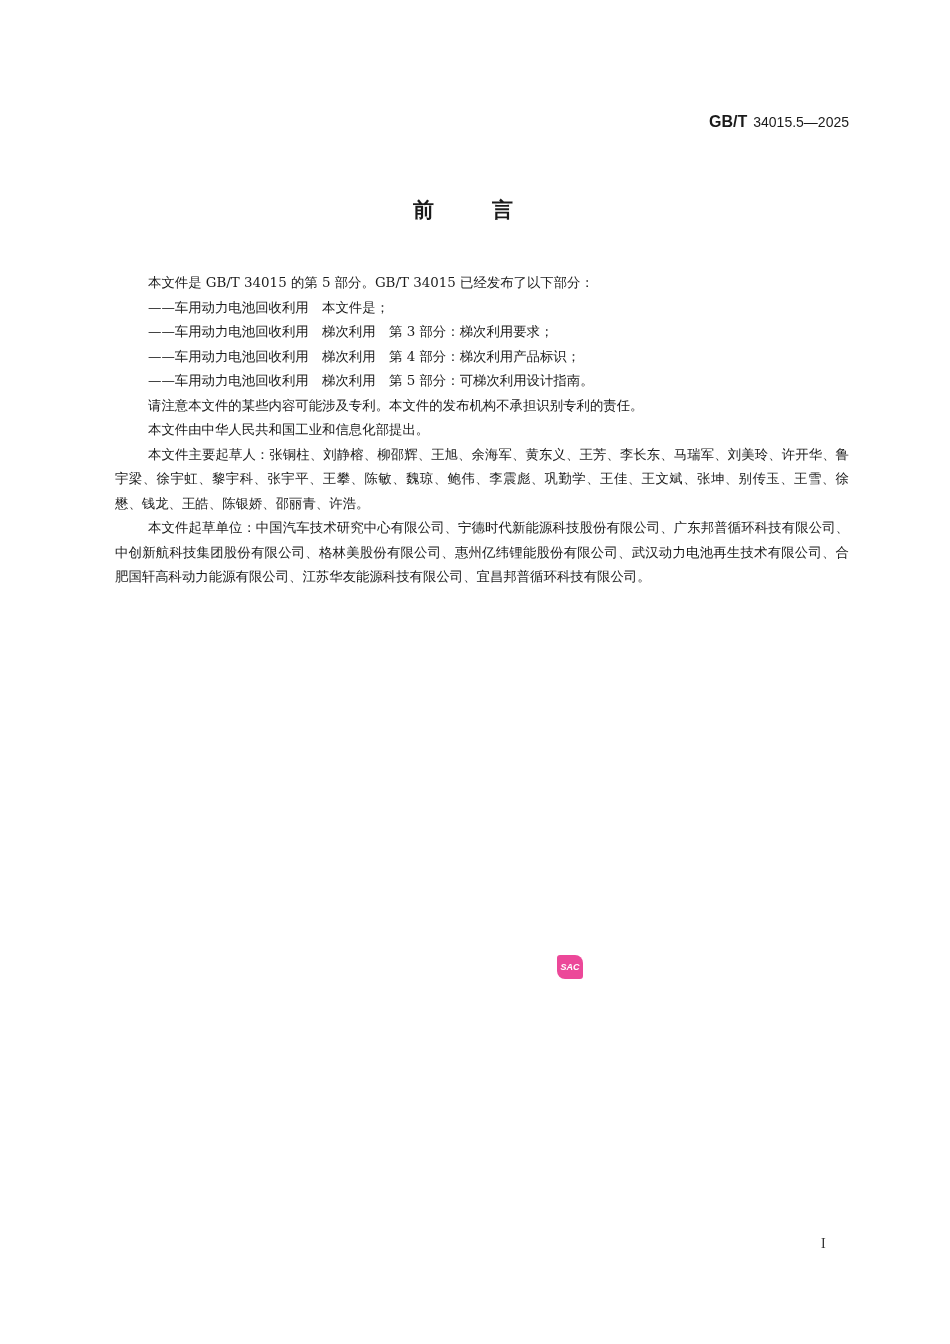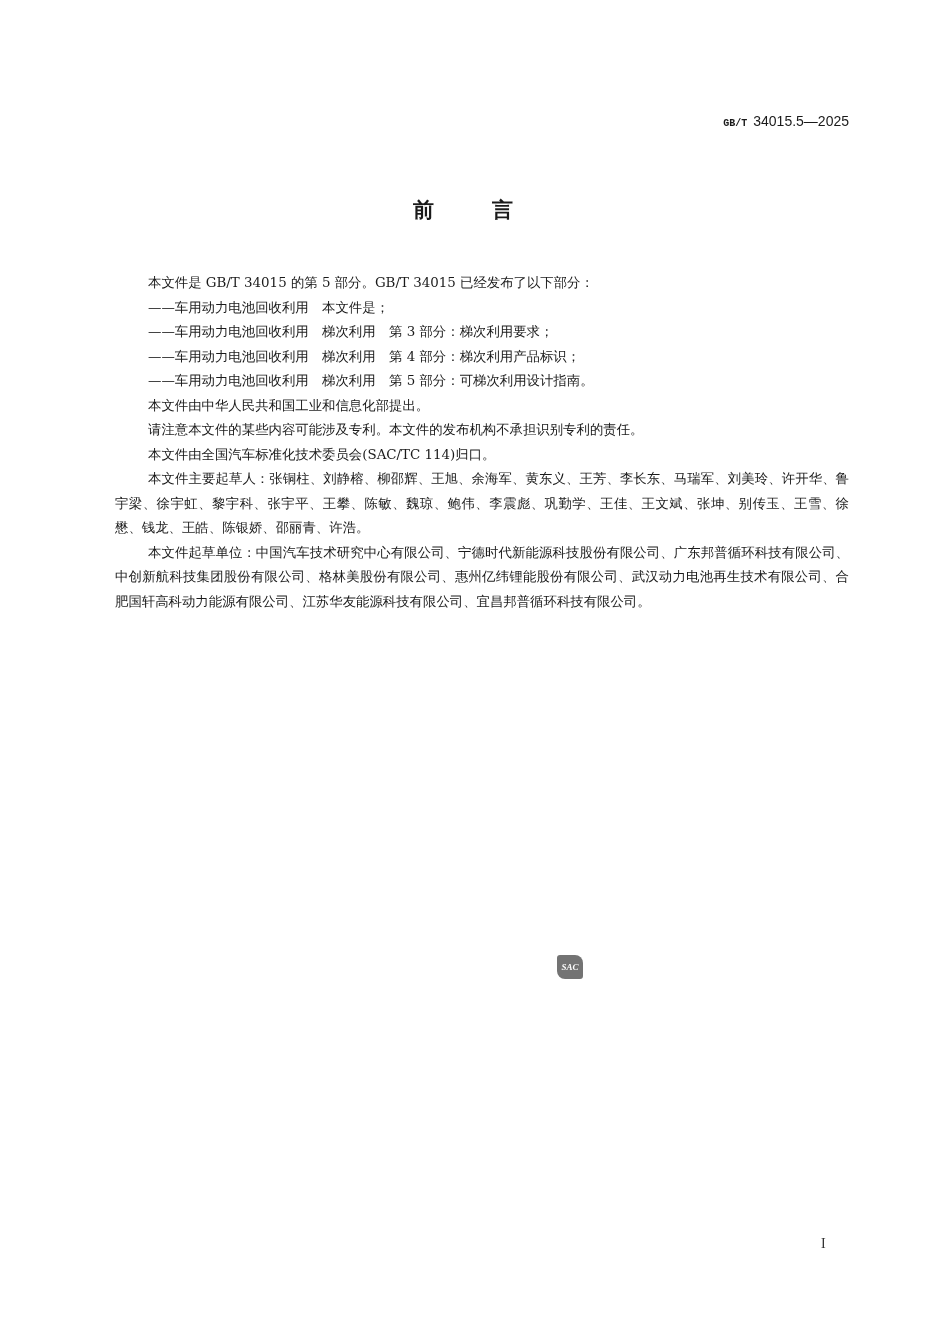--- a/index.html
+++ b/index.html
@@ -1,52 +1,51 @@
 <!DOCTYPE html>
 <html><head>
 <meta charset="utf-8">
 <style>
   html, body { margin: 0; padding: 0; background: #ffffff; }
   body { width: 950px; height: 1344px; position: relative; overflow: hidden;
          font-family: "DejaVu Serif", "Liberation Serif", serif; color: #1a1a1a; }
   .header-code { position: absolute; top: 113px; right: 101px; font-size: 14px; white-space: nowrap; }
-  .header-code .gb { font-family: Liberation Mono, monospace; font-weight: bold; font-size: 10px; }
+  .header-code .gb { font-family: Liberation Sans, sans-serif; font-weight: bold; font-size: 16px; }
   .header-code .num { font-family: "Liberation Sans", sans-serif; font-size: 14px; margin-left: 6px; }
   .title { position: absolute; top: 196px; left: 0; width: 926px; text-align: center;
            font-family: "DejaVu Sans", sans-serif; font-weight: bold; font-size: 21px; letter-spacing: 0; }
   .title span { display: inline-block; }
   .title .gap { width: 58px; }
   .body { position: absolute; top: 271px; left: 115px; width: 734px; font-size: 13.4px; line-height: 24.5px; }
   .body p { margin: 0; text-align: justify; text-align-last: left; }
   .body p.indent { text-indent: 33px; }
   .body p.item { padding-left: 33px; }
   .wm { position: absolute; left: 557px; top: 955px; width: 26px; height: 24px; border-radius: 3px 8px 3px 8px;
-        background: #737373; color: #ffffff; font-family: Liberation Serif, serif; font-weight: bold;
+        background: #ec4899; color: #ffffff; font-family: Liberation Sans, sans-serif; font-weight: bold;
         font-style: italic; font-size: 9px; line-height: 24px; text-align: center; }
   .page-num { position: absolute; top: 1236px; left: 821px; font-size: 14px; color: #333; font-family: "Liberation Serif", serif; }
 </style>
 </head>
 <body>
 
 <div class="header-code">
   <span class="gb">GB/T</span><span class="num">34015.5—2025</span>
 </div>
 
 <div class="title">
   <span>前</span><span class="gap"></span><span>言</span>
 </div>
 
 <div class="body">
   <p class="indent">本文件是 GB/T 34015 的第 5 部分。GB/T 34015 已经发布了以下部分：</p>
   <p class="item">——车用动力电池回收利用　本文件是；</p>
   <p class="item">——车用动力电池回收利用　梯次利用　第 3 部分：梯次利用要求；</p>
   <p class="item">——车用动力电池回收利用　梯次利用　第 4 部分：梯次利用产品标识；</p>
   <p class="item">——车用动力电池回收利用　梯次利用　第 5 部分：可梯次利用设计指南。</p>
+  <p class="indent">请注意本文件的某些内容可能涉及专利。本文件的发布机构不承担识别专利的责任。</p>
   <p class="indent">本文件由中华人民共和国工业和信息化部提出。</p>
-  <p class="indent">请注意本文件的某些内容可能涉及专利。本文件的发布机构不承担识别专利的责任。</p>
-  <p class="indent">本文件由全国汽车标准化技术委员会(SAC/TC 114)归口。</p>
   <p class="indent">本文件主要起草人：张铜柱、刘静榕、柳邵辉、王旭、余海军、黄东义、王芳、李长东、马瑞军、刘美玲、许开华、鲁宇梁、徐宇虹、黎宇科、张宇平、王攀、陈敏、魏琼、鲍伟、李震彪、巩勤学、王佳、王文斌、张坤、别传玉、王雪、徐懋、钱龙、王皓、陈银娇、邵丽青、许浩。</p>
   <p class="indent">本文件起草单位：中国汽车技术研究中心有限公司、宁德时代新能源科技股份有限公司、广东邦普循环科技有限公司、中创新航科技集团股份有限公司、格林美股份有限公司、惠州亿纬锂能股份有限公司、武汉动力电池再生技术有限公司、合肥国轩高科动力能源有限公司、江苏华友能源科技有限公司、宜昌邦普循环科技有限公司。</p>
 </div>
 
 <div class="wm">SAC</div>
 
 <div class="page-num">I</div>
 
 </body></html>

